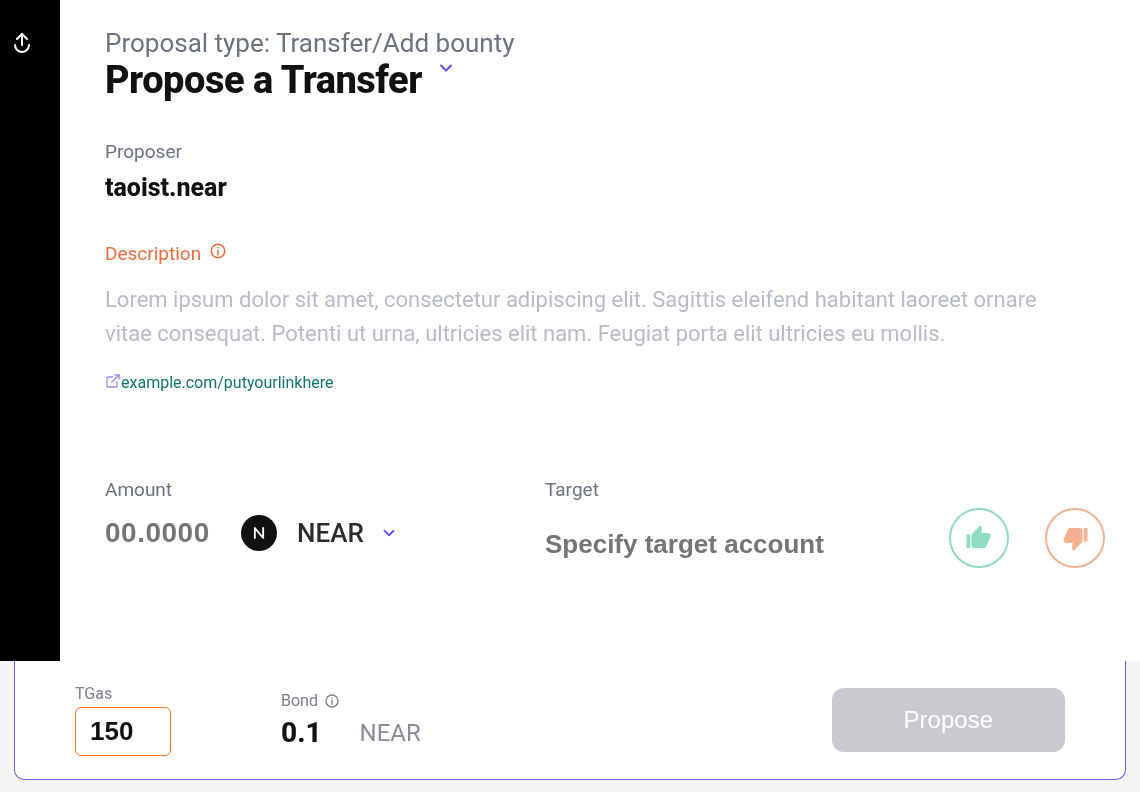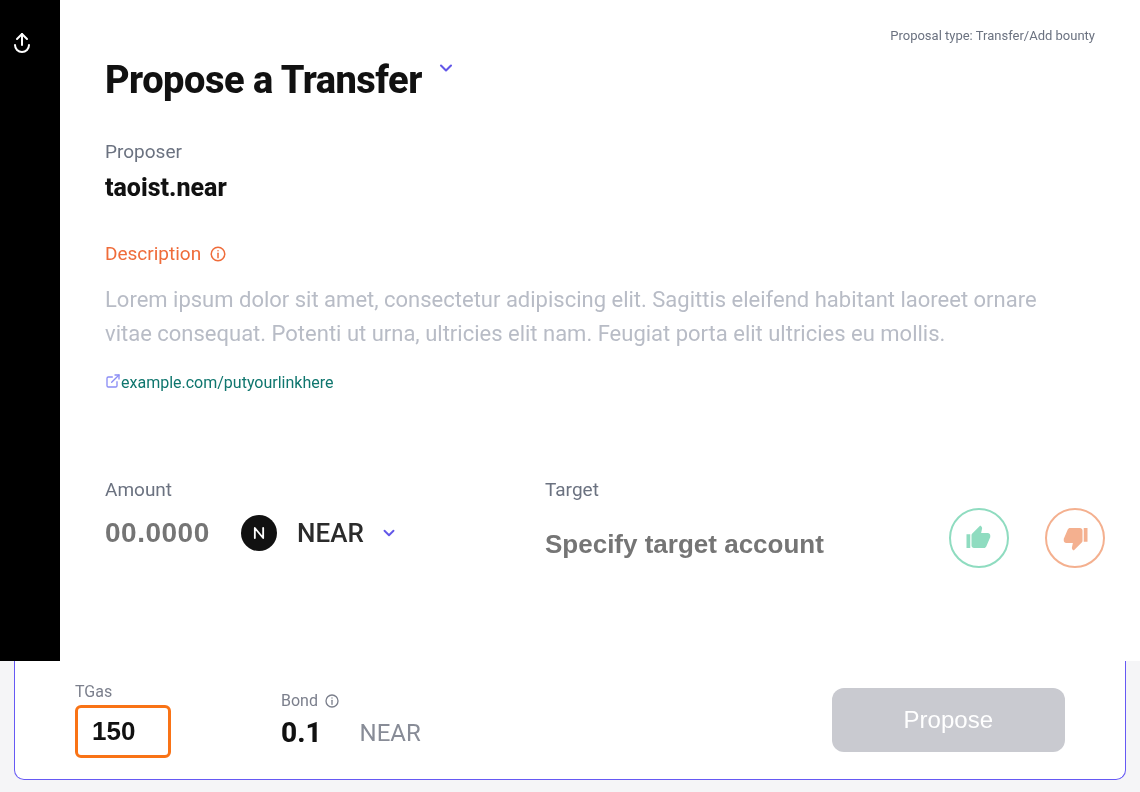--- a/index.html
+++ b/index.html
@@ -36,23 +36,22 @@
     position: absolute;
     left: 60px;
     top: 0;
     right: 0;
     height: 661px;
     background: #fff;
     padding: 28px 45px 0 45px;
   }
   .proposal-type {
     color: #6b7280;
-    font-size: 13px;
-    margin-bottom: 15px;
-    text-align: right;
+    font-size: 26px;
+    margin-bottom: 0;
   }
   .title-row {
     display: flex;
     gap: 14px;
     margin-bottom: 38px;
   }
   .page-title {
     font-size: 38px;
     font-weight: 800;
     letter-spacing: -0.5px;
@@ -67,21 +66,20 @@
     margin-bottom: 10px;
   }
   .proposer-value {
     font-size: 25px;
     font-weight: 800;
     color: #111;
     margin-bottom: 40px;
   }
   .description-label {
     display: flex;
-    align-items: center;
     gap: 8px;
     color: #ef6c3a;
     font-size: 19px;
     margin-bottom: 18px;
   }
   .description-text {
     color: #b8bcc6;
     font-size: 22px;
     line-height: 1.55;
     margin-bottom: 22px;
@@ -180,21 +178,21 @@
   .tgas-block { margin-right: 110px; }
   .mini-label {
     color: #7b7f8c;
     font-size: 16px;
     margin-bottom: 4px;
     display: flex;
     align-items: center;
     gap: 6px;
   }
   .tgas-input {
-    border: 3px solid #f97316;
+    border: 1px solid #f97316;
     border-radius: 6px;
     padding: 8px 14px;
     font-size: 26px;
     font-weight: 800;
     width: 96px;
     color: #111;
     outline: none;
   }
   .bond-block { display: flex; flex-direction: column; }
   .bond-row {

